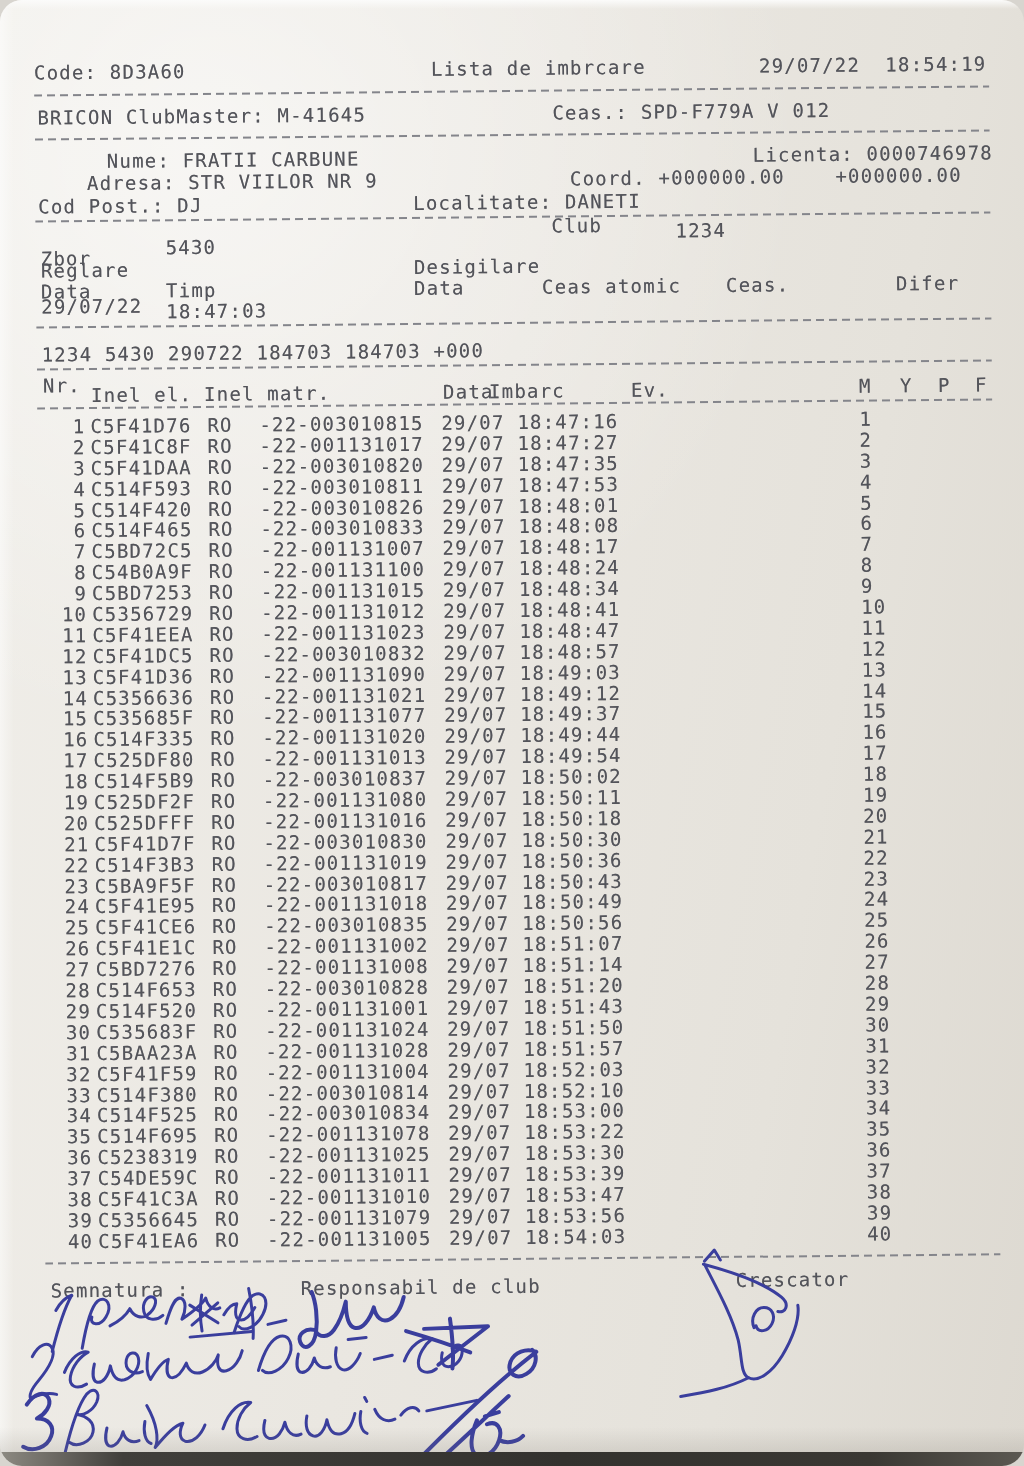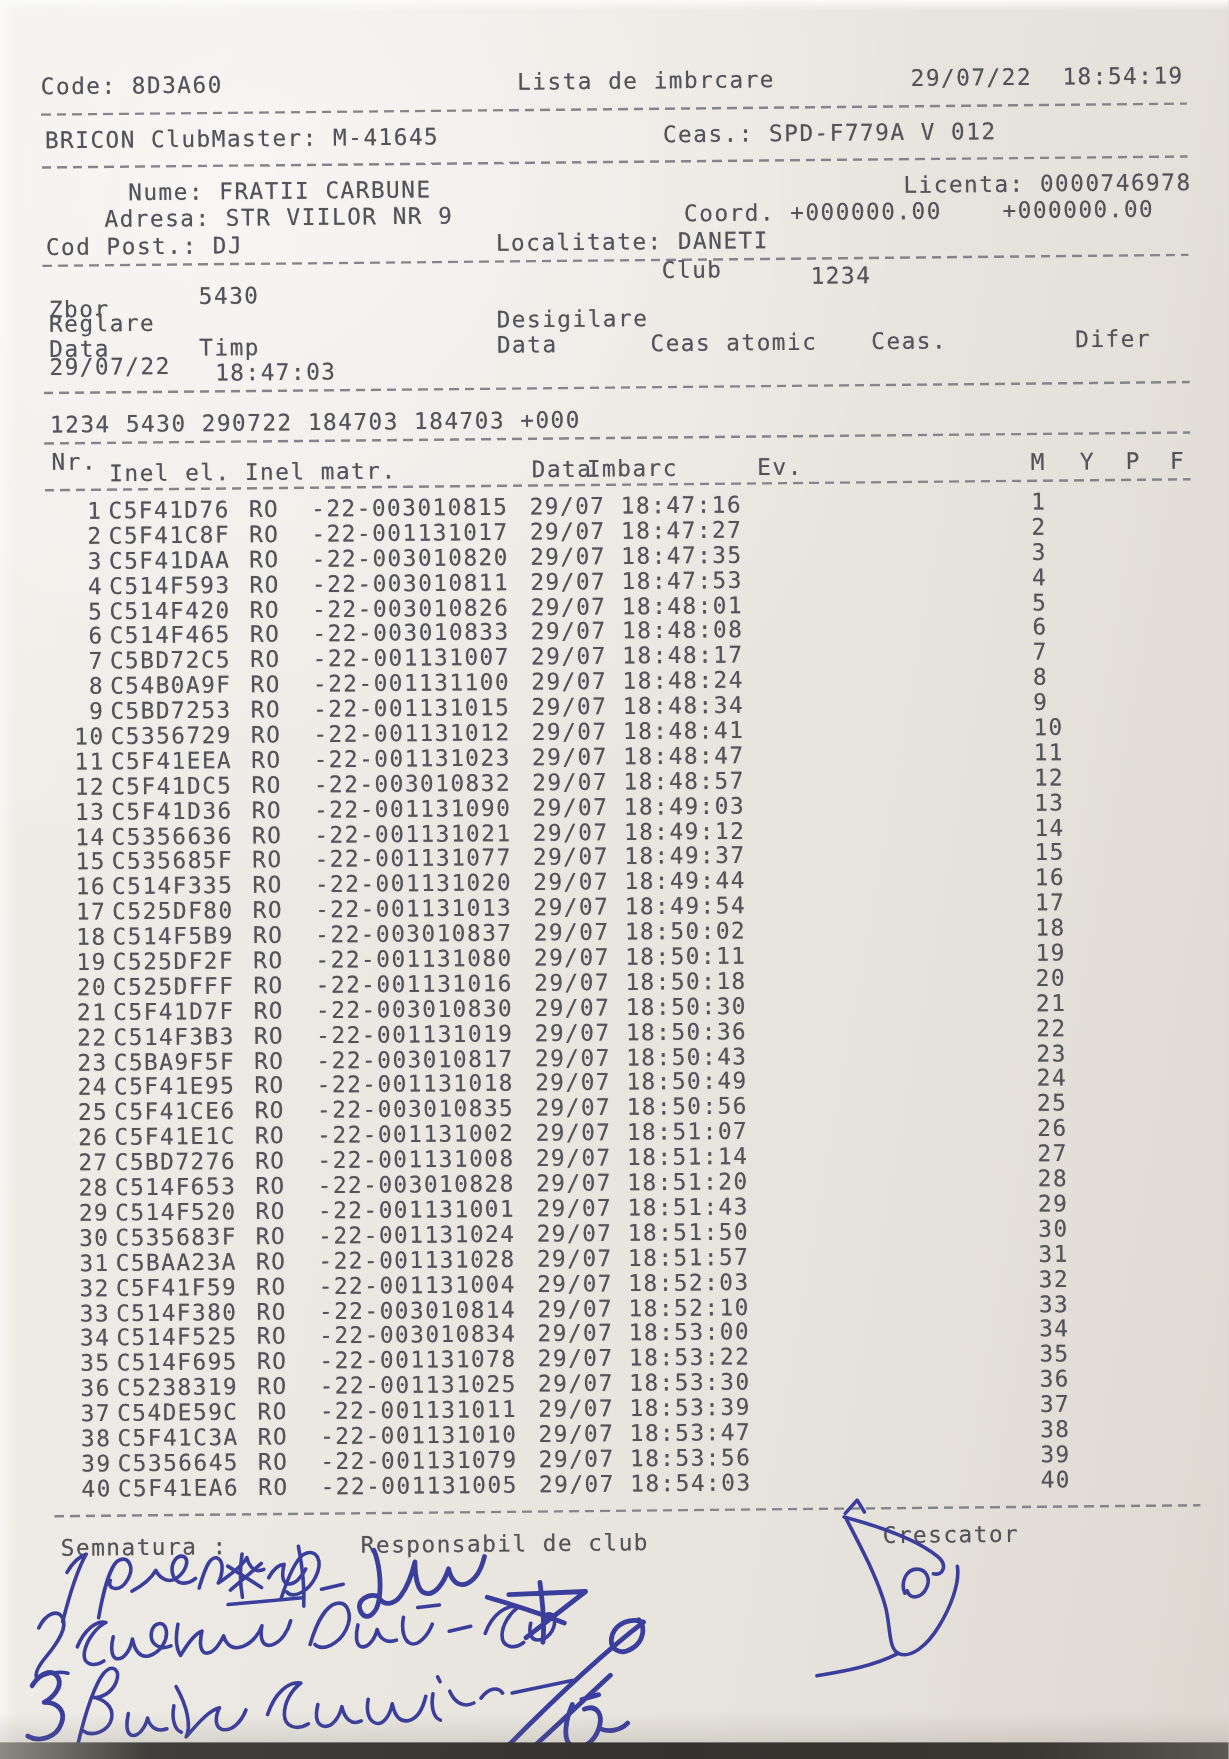--- a/index.html
+++ b/index.html
@@ -3,20 +3,21 @@
 <meta charset="utf-8">
 <style>
   html,body{margin:0;padding:0;background:#d8d5cf;}
   .photo{
     position:relative;width:1024px;height:1466px;overflow:hidden;
     background:
       radial-gradient(130% 90% at 20% 10%, rgba(255,255,255,.55) 0%, rgba(255,255,255,0) 45%),
       linear-gradient(100deg,#f0eee9 0%,#eae7e1 45%,#e5e2db 75%,#ddd9d1 100%);
     font-family:"DejaVu Sans Mono","Liberation Mono",monospace;
     color:#53545a;
+    border-radius:22px;
   }
   .photo-top{position:absolute;top:0;left:0;right:0;height:9px;
     background:linear-gradient(180deg,#fbfbfa,rgba(251,251,250,0));}
   .photo-bottom{position:absolute;bottom:0;left:0;right:0;height:14px;
     background:linear-gradient(90deg,#8d8a82 0%,#413f3b 12%,#33322e 55%,#3a3833 85%,#5c5952 100%);}
   .photo-bottom-shade{position:absolute;bottom:13px;left:0;right:0;height:26px;
     background:linear-gradient(180deg,rgba(120,115,105,0),rgba(120,115,105,.18));}
   .left-edge{position:absolute;top:0;bottom:0;left:0;width:14px;
     background:linear-gradient(90deg,rgba(255,255,255,.5),rgba(255,255,255,0));}
   .sheet{position:absolute;inset:0;transform:rotate(-0.55deg);transform-origin:512px 700px;}
@@ -68,21 +69,21 @@
     <span class="seg" style="left:680px;top:222px">1234</span>
     <span class="seg" style="left:45px;top:256px">Reglare</span>
     <span class="seg" style="left:418px;top:256px">Desigilare</span>
     <span class="seg" style="left:45px;top:277px">Data</span>
     <span class="seg" style="left:170px;top:277px">Timp</span>
     <span class="seg" style="left:418px;top:277px">Data</span>
     <span class="seg" style="left:546px;top:277px">Ceas atomic</span>
     <span class="seg" style="left:730px;top:277px">Ceas.</span>
     <span class="seg" style="left:900px;top:277px">Difer</span>
     <span class="seg" style="left:45px;top:292px">29/07/22</span>
-    <span class="seg" style="left:183px;top:298px">18:47:03</span>
+    <span class="seg" style="left:170px;top:298px">18:47:03</span>
     <div class="dash" style="top:322px"></div>
 
     <span class="seg" style="left:45px;top:340px">1234 5430 290722 184703 184703 +000</span>
     <div class="dash" style="top:364px"></div>
 
     <span class="seg" style="left:46px;top:371px">Nr.</span>
     <span class="seg" style="left:94px;top:381px">Inel el.</span>
     <span class="seg" style="left:207px;top:381px">Inel matr.</span>
     <span class="seg" style="left:446px;top:381px">Data</span>
     <span class="seg" style="left:492px;top:381px">Imbarc</span>

